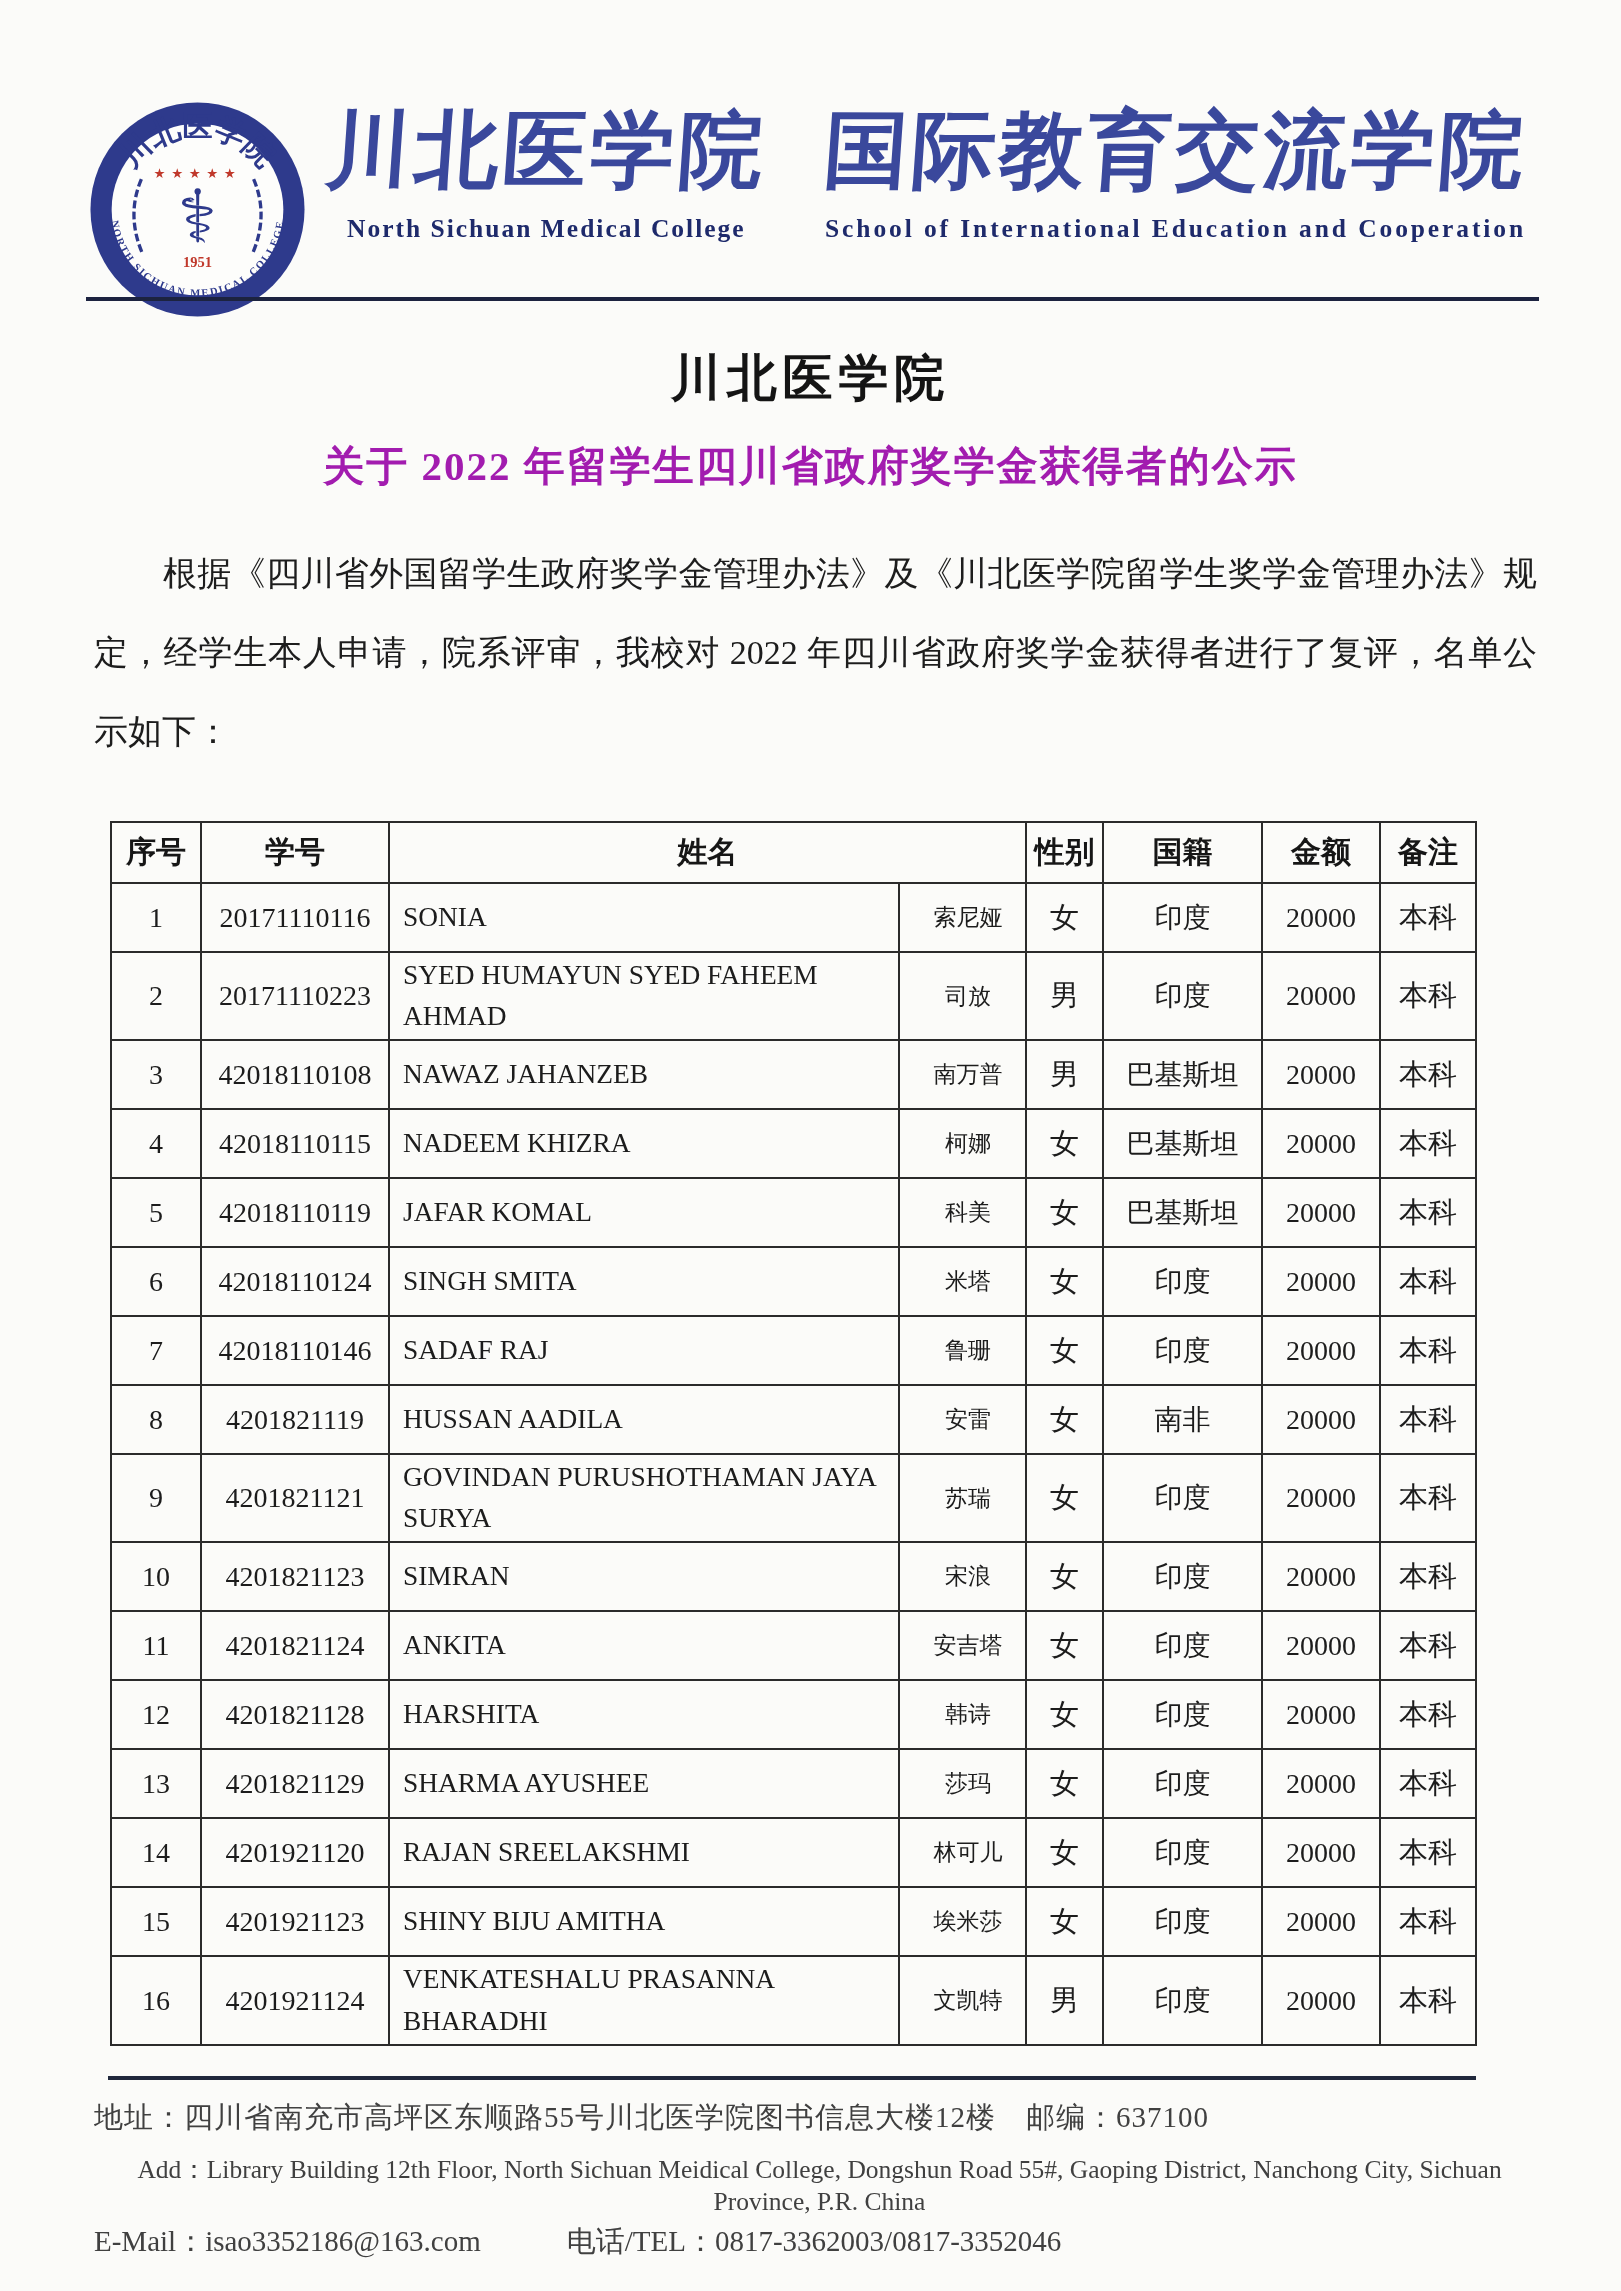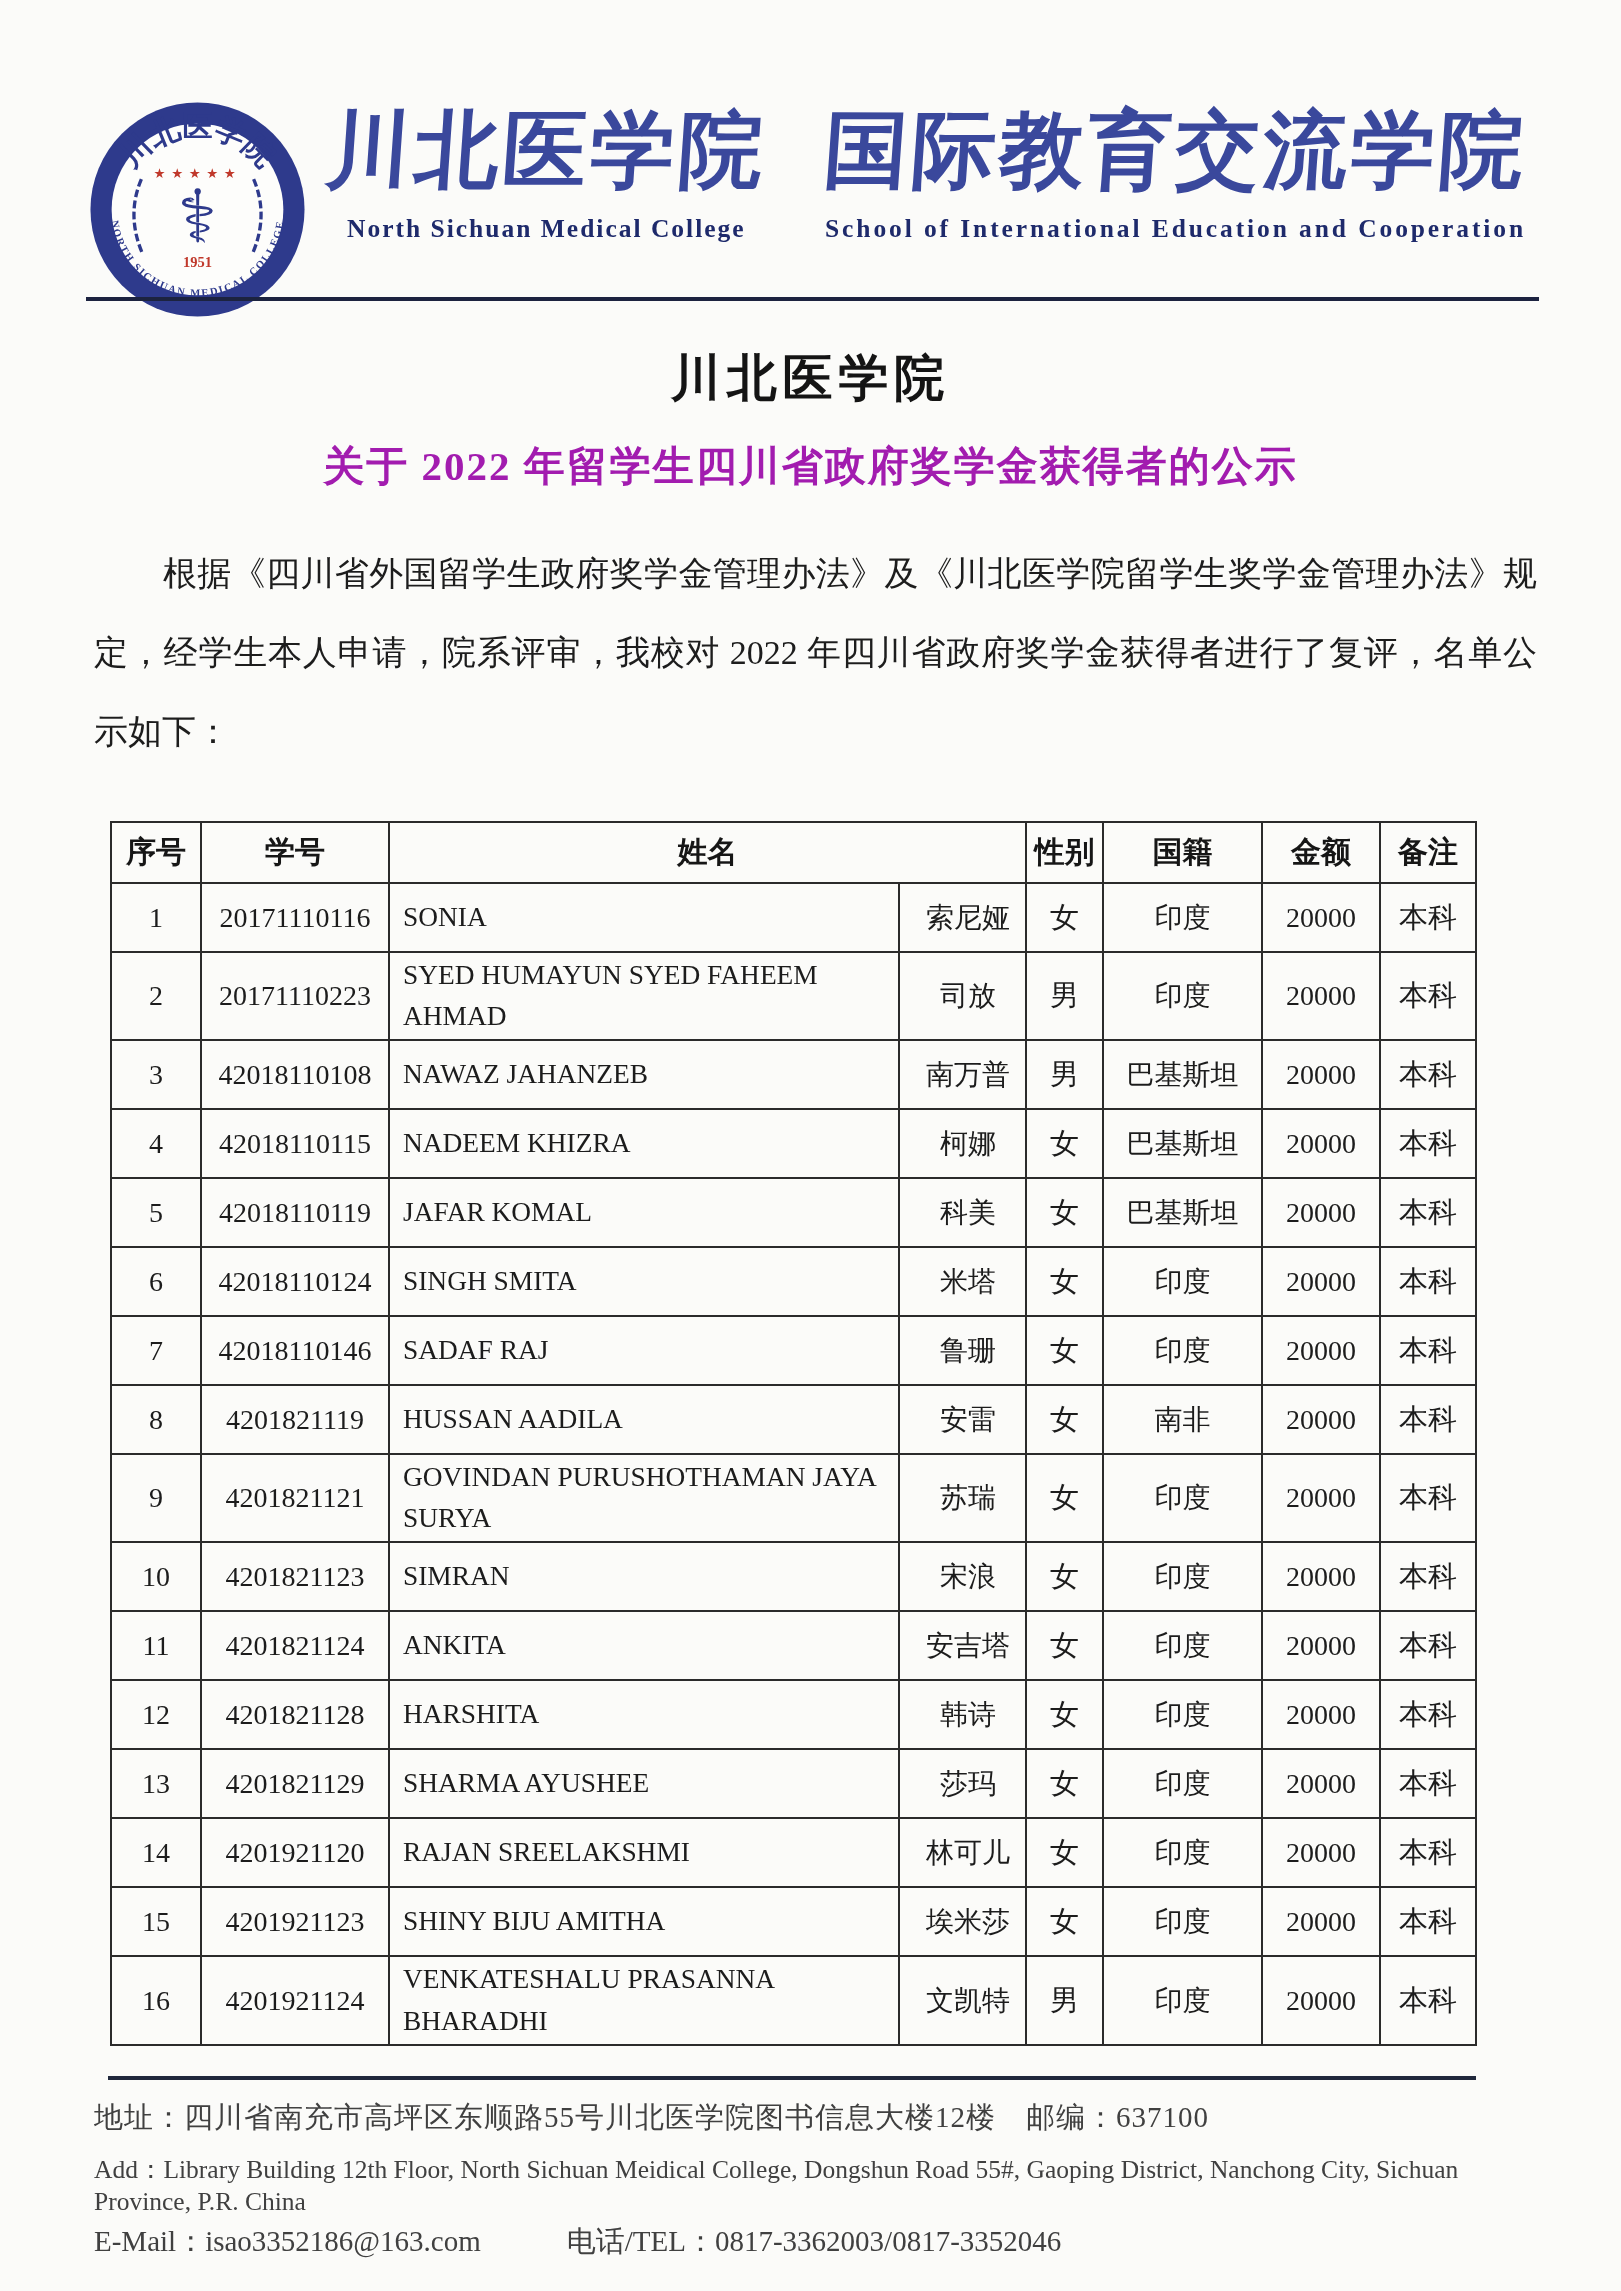--- a/index.html
+++ b/index.html
@@ -44,27 +44,27 @@
     position:absolute; top:821px; left:110px; width:1367px;
     border-collapse:collapse; table-layout:fixed;
   }
   table.roster th, table.roster td {
     border:2px solid #2b2b2b; text-align:center; vertical-align:middle;
     padding:2px 5.9px; overflow:hidden;
   }
   table.roster th { height:61px; font-size:30px; font-weight:bold; color:#161616; }
   table.roster td { height:69px; font-size:28px; color:#1c1c1c; }
   table.roster td.c2 { text-align:left; font-size:27.4px; padding-left:13px; white-space:pre-line; line-height:1.5; }
-  table.roster td.c3 { font-size:28px;padding-left:17px; }
+  table.roster td.c3 { font-size:23px;padding-left:17px; }
   table.roster td.c4, table.roster td.c7 { font-size:29px; }
   
   .foot-rule { position:absolute; top:2076px; left:108px; width:1368px; height:3.9px; background:#20283c; }
   .footer { position:absolute; top:2098px; left:94px; width:1451px; color:#404040; }
   .foot-line1 { font-size:29px; letter-spacing:1px; }
-  .foot-line2 { margin-top:13.7px; font-size:25.5px; }
+  .foot-line2 { margin-top:13.7px; font-size:25.5px;text-align:center; }
   .foot-line3 { margin-top:5px; font-size:29px; }
   .foot-line3 .tel { margin-left:86px; }
 </style>
 </head>
 <body>
 
 <div class="page">
 
   <div class="letterhead">
     <svg class="seal" viewBox="0 0 200 200" width="223" height="223" aria-hidden="true">

